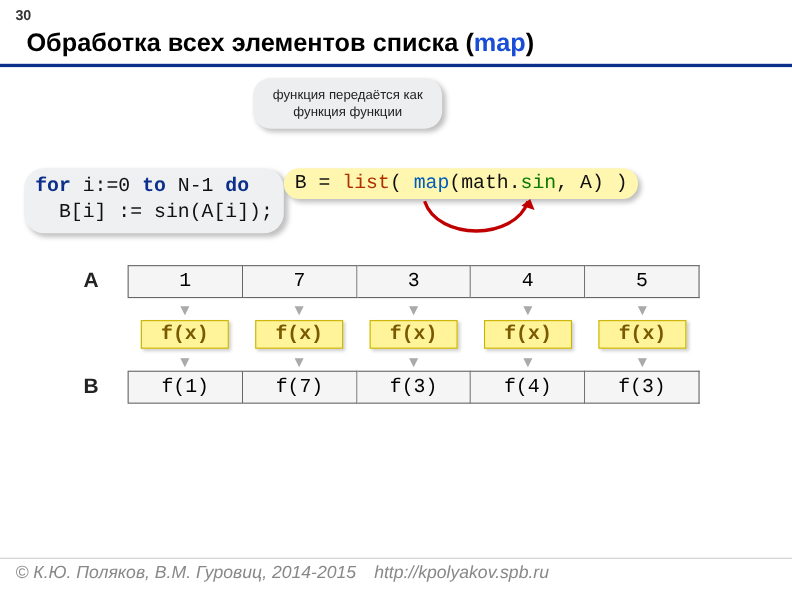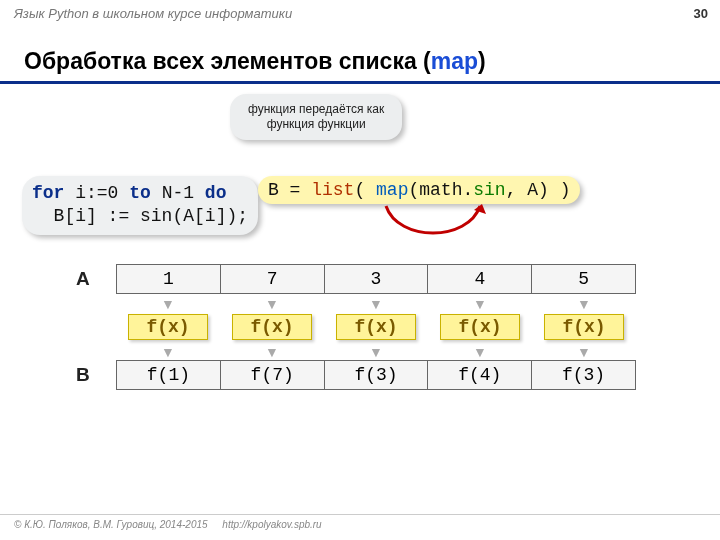--- a/index.html
+++ b/index.html
@@ -17,21 +17,20 @@
     padding: 6px 12px 2px 14px;
     display: flex;
     justify-content: space-between;
   }
   .page-no { font-style: normal; font-weight: bold; color: #333; }
   .title {
     font-size: 23px;
     font-weight: bold;
     padding: 2px 14px 6px 24px;
     border-bottom: 3px solid #0b2f8a;
-    margin-top: 23px;
   }
   .title .hl { color: #1a4dd6; }
   .content { position: relative; padding: 10px 24px; }
   .callout {
     position: absolute;
     left: 230px; top: 10px;
     background: #eceeef;
     border-radius: 16px;
     padding: 8px 18px;
     font-size: 12px;
@@ -110,31 +109,30 @@
     align-items: flex-start;
     color: #aaa;
     font-size: 14px;
   }
   .footer {
     position: absolute;
     bottom: 6px; left: 0;
     width: 100%;
     font-style: italic;
     color: #888;
-    font-size: 10px;
+    font-size: 16px;
     padding: 4px 14px;
     border-top: 1px solid #ccc;
   }
   .footer .url { margin-left: 12px; color: #888; }
 </style>
 </head>
 <body>
 
 <div class="top-bar">
-  <span>Язык Python в школьном курсе информатики</span>
   <span class="page-no">30</span>
 </div>
 
 <div class="title">
   <span>Обработка всех элементов списка (</span><span class="hl">map</span><span>)</span>
 </div>
 
 <div class="content">
 
   <div class="callout">

